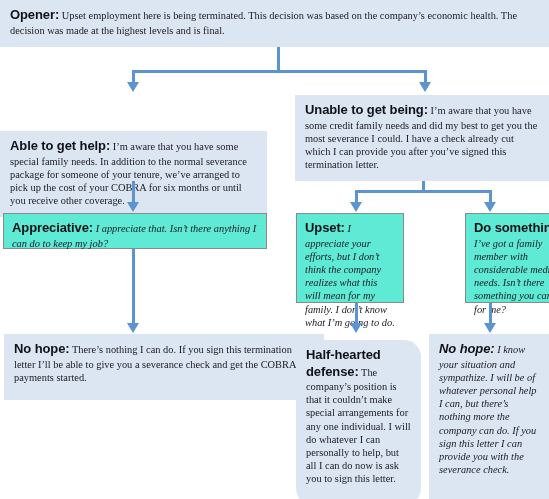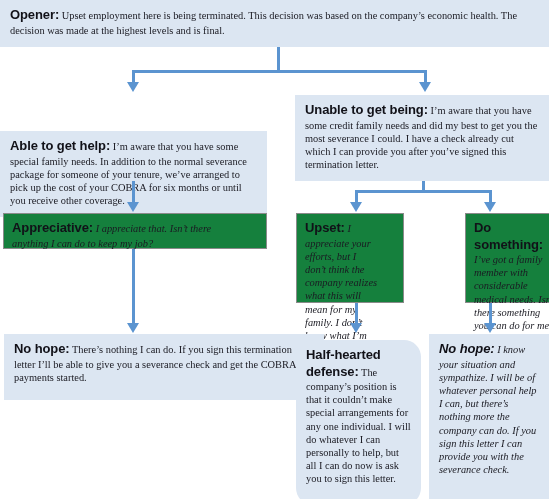--- a/index.html
+++ b/index.html
@@ -33,23 +33,23 @@
   .box .body {
     margin: 0;
     text-align: left;
   }
   .box.fill {
     background: #dce6f2;
     border: none;
     padding: 7px 10px 7px 10px;
   }
   .box.outline {
-    background: #15803d;
+    background: #5eead4;
     border: 1px solid #8a8a8a;
-    padding: 6px 25px 6px 8px;
+    padding: 6px 8px 6px 8px;
   }
   .lbl {
     font-family: "Liberation Sans", "DejaVu Sans", sans-serif;
     font-weight: bold;
     font-size: 13px;
     letter-spacing: -0.1px;
     color: #111118;
   }
   .quote {
     font-style: italic;

